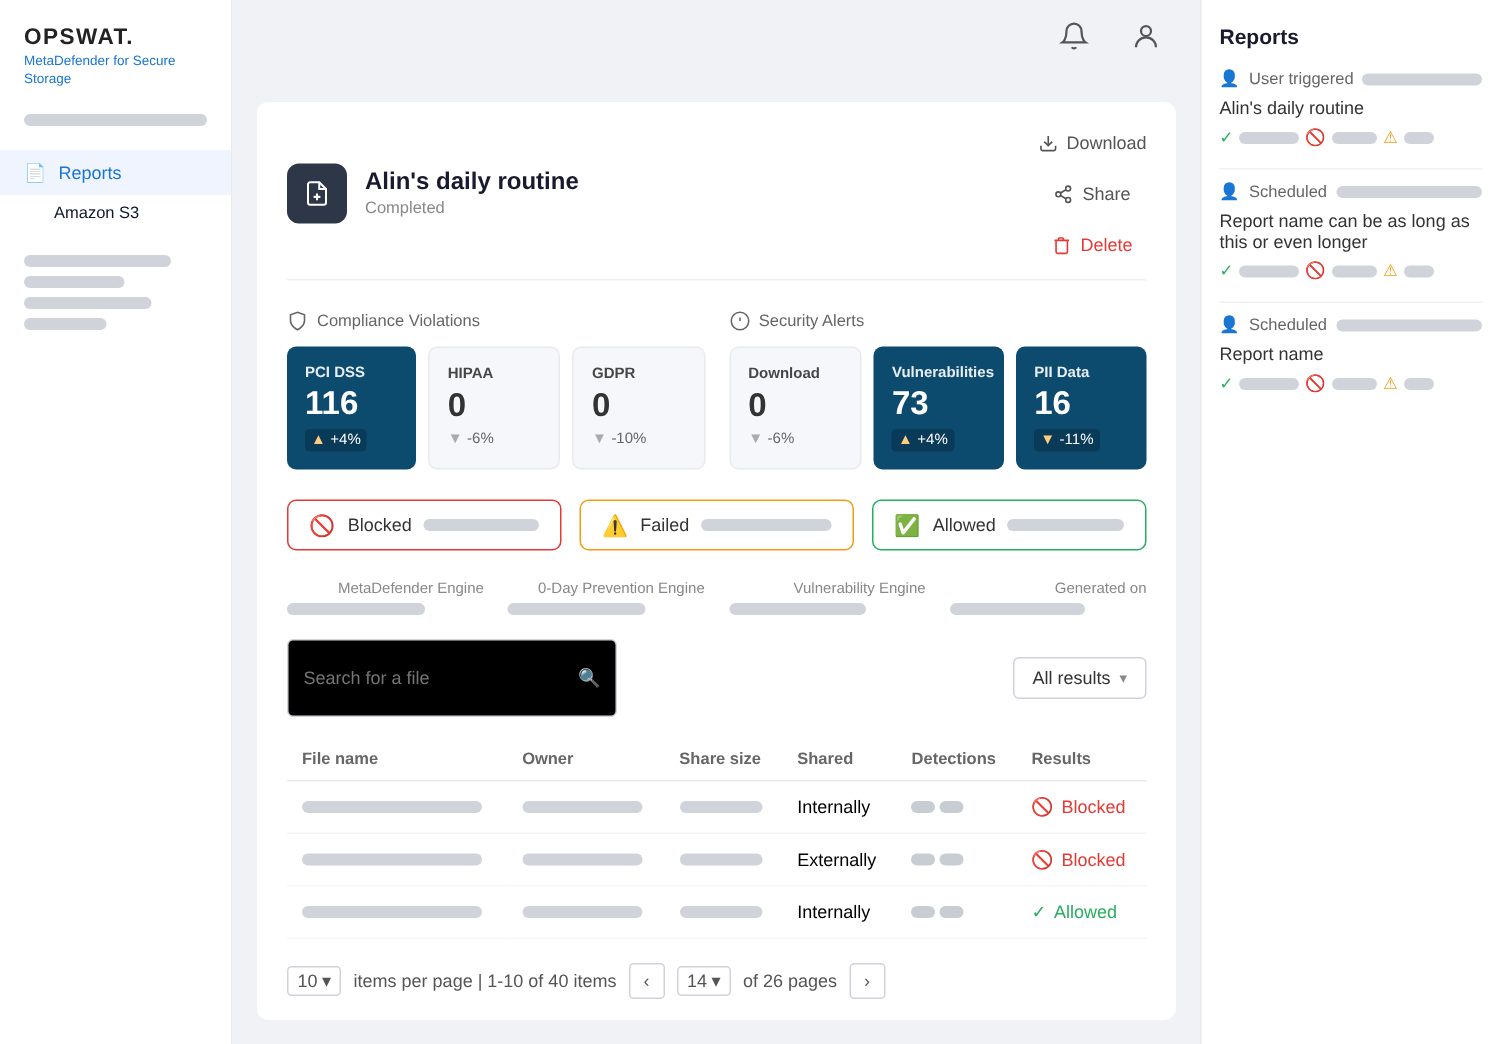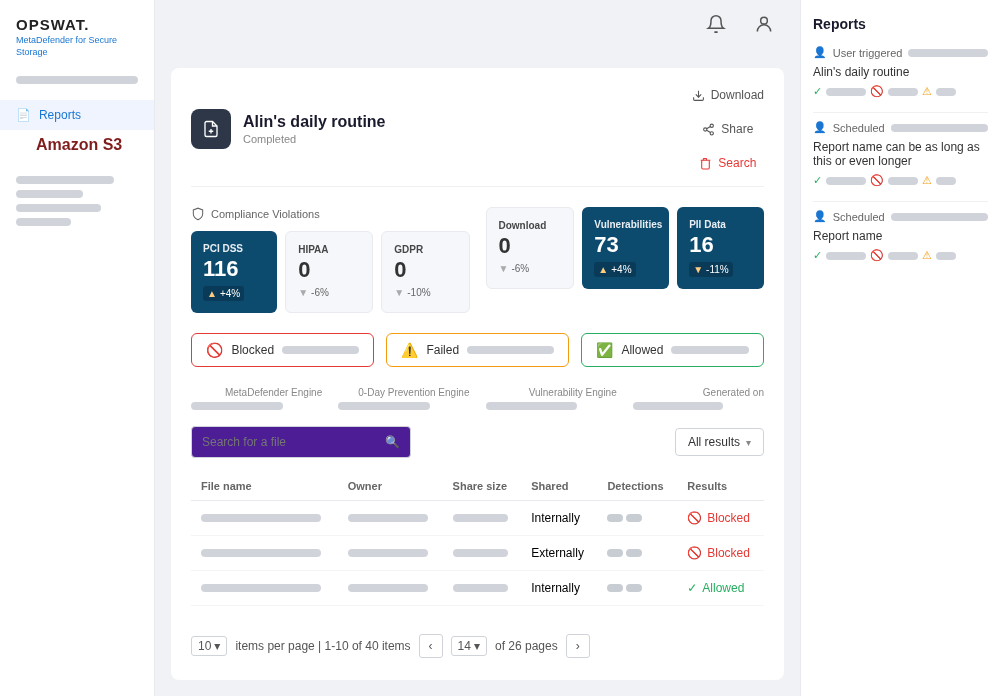--- a/index.html
+++ b/index.html
@@ -9,21 +9,21 @@
     .sidebar { width: 155px; background: #fff; border-right: 1px solid #e8eaed; display: flex; flex-direction: column; padding: 0; flex-shrink: 0; }
     .sidebar-logo { padding: 16px 16px 10px; }
     .sidebar-logo .logo-text { font-size: 15px; font-weight: 700; letter-spacing: 1px; color: #222; }
     .sidebar-logo .logo-sub { font-size: 9px; color: #1976d2; line-height: 1.3; margin-top: 2px; }
     .sidebar-placeholder { height: 8px; background: #d0d4da; border-radius: 4px; margin: 8px 16px; }
     .sidebar-nav { padding: 8px 0; }
     .sidebar-item { display: flex; align-items: center; gap: 8px; padding: 8px 16px; cursor: pointer; color: #333; }
     .sidebar-item.active { background: #f0f4ff; color: #1976d2; }
     .sidebar-item-icon { font-size: 12px; color: #666; }
     .sidebar-item-label { font-size: 12px; font-weight: 500; }
-    .sidebar-sub-item { padding: 6px 16px 6px 36px; font-size: 16px; color: #7f1d1d; font-weight: 700; cursor: pointer; }
+    .sidebar-sub-item { padding: 6px 16px 6px 36px; font-size: 11px; color: #0f172a; font-weight: 400; cursor: pointer; }
     .sidebar-bars { padding: 8px 16px; display: flex; flex-direction: column; gap: 6px; }
     .sidebar-bar { height: 8px; background: #d0d4da; border-radius: 4px; }
     .sidebar-bar:nth-child(1) { width: 80%; }
     .sidebar-bar:nth-child(2) { width: 55%; }
     .sidebar-bar:nth-child(3) { width: 70%; }
     .sidebar-bar:nth-child(4) { width: 45%; }
 
     
     .main { flex: 1; display: flex; flex-direction: column; overflow: hidden; padding: 16px; }
 
@@ -66,41 +66,41 @@
     .summary-bar { flex: 1; height: 8px; background: #d0d4da; border-radius: 4px; }
 
     
     .engines-row { display: flex; gap: 16px; margin-bottom: 16px; }
     .engine-item { flex: 1; text-align: right; }
     .engine-label { font-size: 10px; color: #888; margin-bottom: 4px; }
     .engine-bar { height: 8px; background: #d0d4da; border-radius: 4px; width: 70%; }
 
     
     .search-row { display: flex; align-items: center; justify-content: space-between; margin-bottom: 14px; }
-    .search-box { display: flex; align-items: center; border: 1px solid #d0d4da; border-radius: 4px; padding: 8px 10px; width: 220px; gap: 8px; background: #4c1d95; }
+    .search-box { display: flex; align-items: center; border: 1px solid #d0d4da; border-radius: 4px; padding: 18px 10px; width: 220px; gap: 8px; background: #000000; }
     .search-input { border: none; outline: none; font-size: 12px; color: #888; flex: 1; background: transparent; }
     .search-icon { color: #aaa; font-size: 12px; }
     .filter-select { display: flex; align-items: center; gap: 6px; border: 1px solid #d0d4da; border-radius: 4px; padding: 6px 12px; font-size: 12px; color: #333; background: #fff; cursor: pointer; }
     .filter-chevron { color: #888; font-size: 10px; }
 
     
     .table { width: 100%; border-collapse: collapse; }
     .table th { text-align: left; font-size: 11px; font-weight: 600; color: #666; padding: 8px 10px; border-bottom: 1px solid #e8eaed; }
     .table td { padding: 10px 10px; border-bottom: 1px solid #f5f5f5; font-size: 12px; vertical-align: middle; }
     .td-bar { height: 8px; background: #d0d4da; border-radius: 4px; }
     .td-bar.long { width: 120px; }
     .td-bar.medium { width: 80px; }
     .td-bar.short { width: 55px; }
     .td-toggle { display: flex; gap: 3px; }
     .td-dot { width: 16px; height: 8px; background: #c8cdd3; border-radius: 4px; }
     .result-blocked { color: #e53935; font-weight: 500; display: flex; align-items: center; gap: 5px; }
     .result-allowed { color: #27ae60; font-weight: 500; display: flex; align-items: center; gap: 5px; }
 
     
-    .pagination { display: flex; align-items: center; gap: 8px; margin-top: 28px; font-size: 12px; color: #555; }
+    .pagination { display: flex; align-items: center; gap: 8px; margin-top: 16px; font-size: 12px; color: #555; }
     .page-size-select { display: flex; align-items: center; gap: 3px; border: 1px solid #d0d4da; border-radius: 3px; padding: 2px 6px; cursor: pointer; }
     .page-nav-btn { width: 24px; height: 24px; border: 1px solid #d0d4da; border-radius: 3px; display: flex; align-items: center; justify-content: center; cursor: pointer; background: #fff; color: #555; }
     .page-input { display: flex; align-items: center; gap: 3px; border: 1px solid #d0d4da; border-radius: 3px; padding: 2px 6px; }
 
     
     .right-panel { width: 200px; background: #fff; border-left: 1px solid #e8eaed; padding: 16px 12px; overflow-y: auto; flex-shrink: 0; }
     .panel-title { font-size: 14px; font-weight: 600; color: #1a1a2e; margin-bottom: 14px; }
     .report-group { margin-bottom: 14px; }
     .report-type { display: flex; align-items: center; gap: 6px; margin-bottom: 6px; }
     .report-type-label { font-size: 11px; color: #666; }
@@ -201,21 +201,21 @@
               <line x1="8.59" y1="13.51" x2="15.42" y2="17.49"></line>
               <line x1="15.41" y1="6.51" x2="8.59" y2="10.49"></line>
             </svg>
           <span>Share</span>
         </div>
         <div class="card-action delete">
           <svg width="13" height="13" viewBox="0 0 24 24" fill="none" stroke="currentColor" stroke-width="2">
               <polyline points="3 6 5 6 21 6"></polyline>
               <path d="M19 6v14a2 2 0 0 1-2 2H7a2 2 0 0 1-2-2V6m3 0V4a1 1 0 0 1 1-1h4a1 1 0 0 1 1 1v2"></path>
             </svg>
-          <span>Search</span>
+          <span>Delete</span>
         </div>
       </div>
     </div>
 
     <div class="stats-section">
 
       <div class="stats-group">
         <div class="stats-group-title">
           <svg width="14" height="14" viewBox="0 0 24 24" fill="none" stroke="#666" stroke-width="1.8">
               <path d="M12 22s8-4 8-10V5l-8-3-8 3v7c0 6 8 10 8 10z"></path>
@@ -244,20 +244,28 @@
             <div class="stat-card-value">0</div>
             <div class="stat-card-change">
                 <span style="color:#aaa">▼</span>
                 <span>-10%</span>
               </div>
           </div>
         </div>
       </div>
 
       <div class="stats-group">
+        <div class="stats-group-title">
+          <svg width="14" height="14" viewBox="0 0 24 24" fill="none" stroke="#666" stroke-width="1.8">
+              <circle cx="12" cy="12" r="10"></circle>
+              <line x1="12" y1="8" x2="12" y2="12"></line>
+              <line x1="12" y1="16" x2="12.01" y2="16"></line>
+            </svg>
+          <span>Security Alerts</span>
+        </div>
         <div class="stats-cards">
           <div class="stat-card light">
             <div class="stat-card-label">Download</div>
             <div class="stat-card-value">0</div>
             <div class="stat-card-change">
                 <span style="color:#aaa">▼</span>
                 <span>-6%</span>
               </div>
           </div>
           <div class="stat-card red">

